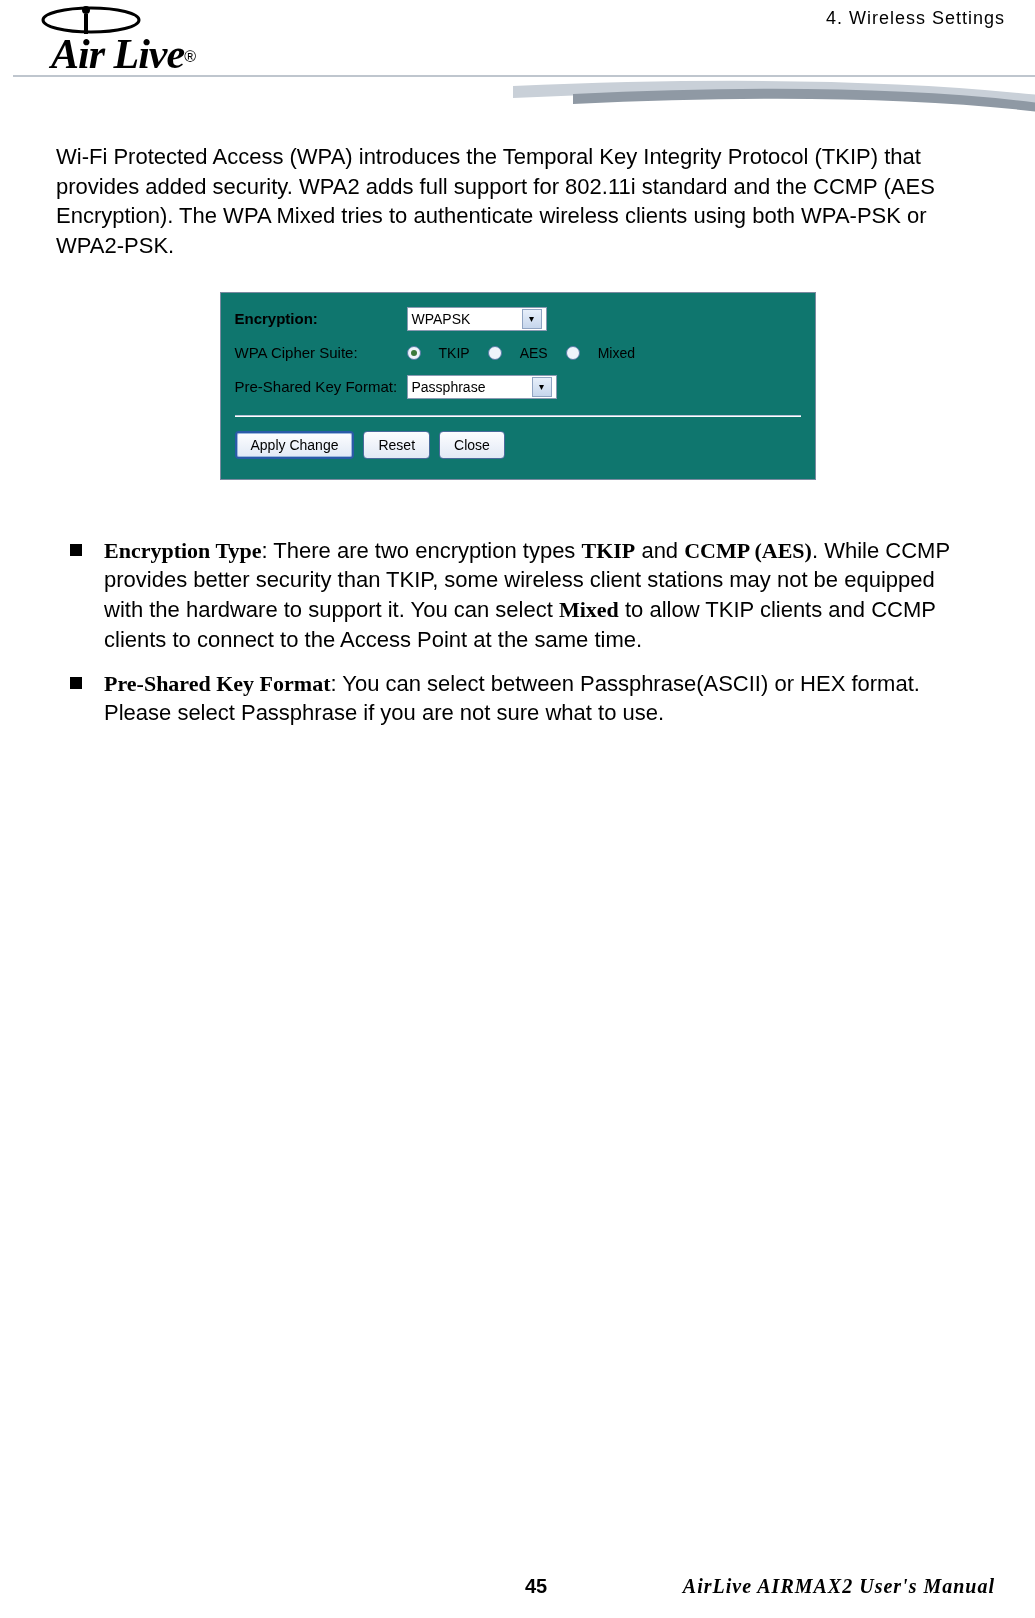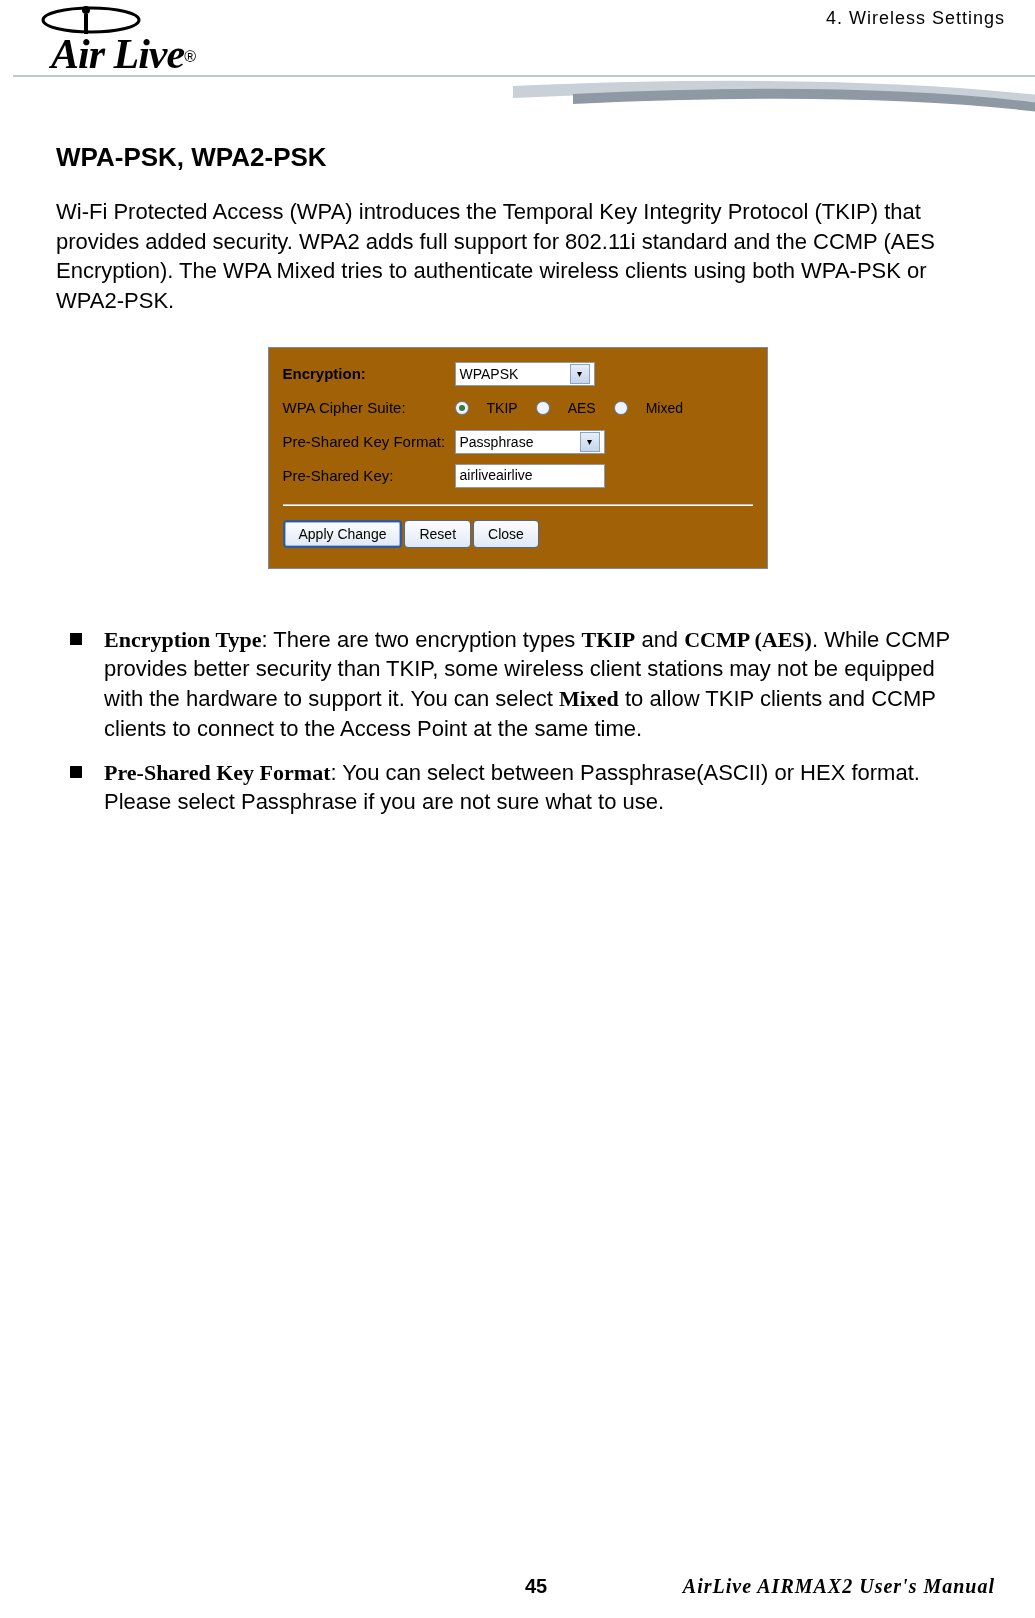--- a/index.html
+++ b/index.html
@@ -55,23 +55,23 @@
       font-size: 22px;
       line-height: 1.35;
       margin-bottom: 31px;
     }
     .dialog-wrap {
       display: flex;
       justify-content: center;
       margin-bottom: 56px;
     }
     .dialog {
-      width: 500px;
+      width: 596px;
       border: 1px solid #7a8aa0;
-      background: #a16207;
+      background: #0f766e;
       padding: 12px 14px 20px 14px;
       font-size: 15px;
     }
     .dlg-row { display: flex; align-items: center; margin-bottom: 6px; height: 28px; }
     .dlg-label { width: 172px; text-align: left; padding-right: 6px; }
     .dlg-label.bold { font-weight: bold; }
     .select-box {
       border: 1px solid #8a9ab3;
       background: #fff;
       height: 24px;
@@ -94,21 +94,21 @@
       background: #fff;
       height: 24px;
       padding: 2px 4px;
       font-size: 14px;
     }
     .radio-group { display: flex; gap: 18px; align-items: center; }
     .radio { width: 14px; height: 14px; border-radius: 50%; border: 1px solid #5a7aa8; background:#eef4fb; position: relative; }
     .radio.checked::after { content:""; position:absolute; inset:3px; border-radius:50%; background:#3c7a3c; }
     .radio-label { font-size: 14px; }
     .dlg-separator { height: 2px; background: #d0d7e4; margin: 14px 0; border-top:1px solid #b6c2d6; border-bottom:1px solid #fff; }
-    .dlg-buttons { display: flex; gap: 2px; }
+    .dlg-buttons { display: flex; gap: 9px; }
     .xp-btn {
       height: 28px;
       padding: 0 14px;
       border: 1px solid #4a6a9c;
       border-radius: 4px;
       background: linear-gradient(#fdfdff,#e1e9f5);
       font-size: 14px;
       display: inline-flex;
       align-items: center;
       justify-content: center;
@@ -172,21 +172,20 @@
     </div>
   </div>
   <svg class="swoosh" viewBox="0 0 1035 45" preserveAspectRatio="none">
     <path d="M0,8 C300,8 600,8 1035,8" stroke="#bfc6ce" stroke-width="2" fill="none"></path>
     <path d="M500,18 Q820,4 1035,28 L1035,40 Q820,14 500,30 Z" fill="#c9d0d8"></path>
     <path d="M560,26 Q850,12 1035,36 L1035,45 Q850,22 560,36 Z" fill="#8f99a4"></path>
   </svg>
 </div>
 
 <div class="content">
-  <div class="section-title">WPA-PSK, WPA2-PSK</div>
   <div class="intro-para">Wi-Fi Protected Access (WPA) introduces the Temporal Key Integrity Protocol (TKIP) that provides added security.    WPA2 adds full support for 802.11i standard and the CCMP (AES Encryption).    The WPA Mixed tries to authenticate wireless clients using both WPA-PSK or WPA2-PSK.</div>
 
   <div class="dialog-wrap">
     <div class="dialog">
       <div class="dlg-row">
         <div class="dlg-label bold">Encryption:</div>
         <div class="select-box" style="width:140px">
           <span>WPAPSK</span>
           <span class="select-arrow">▾</span>
         </div>
@@ -202,26 +201,20 @@
           <span class="radio-label">Mixed</span>
         </div>
       </div>
       <div class="dlg-row">
         <div class="dlg-label">Pre-Shared Key Format:</div>
         <div class="select-box" style="width:150px">
           <span>Passphrase</span>
           <span class="select-arrow">▾</span>
         </div>
       </div>
-      <div class="dlg-row">
-        <div class="dlg-label">Pre-Shared Key:</div>
-        <div class="input-box" style="width:150px">
-          <span>airliveairlive</span>
-        </div>
-      </div>
       <div class="dlg-separator"></div>
       <div class="dlg-buttons">
         <div class="xp-btn primary">Apply Change</div>
         <div class="xp-btn">Reset</div>
         <div class="xp-btn">Close</div>
       </div>
     </div>
   </div>
 
   <ul class="bullets">

